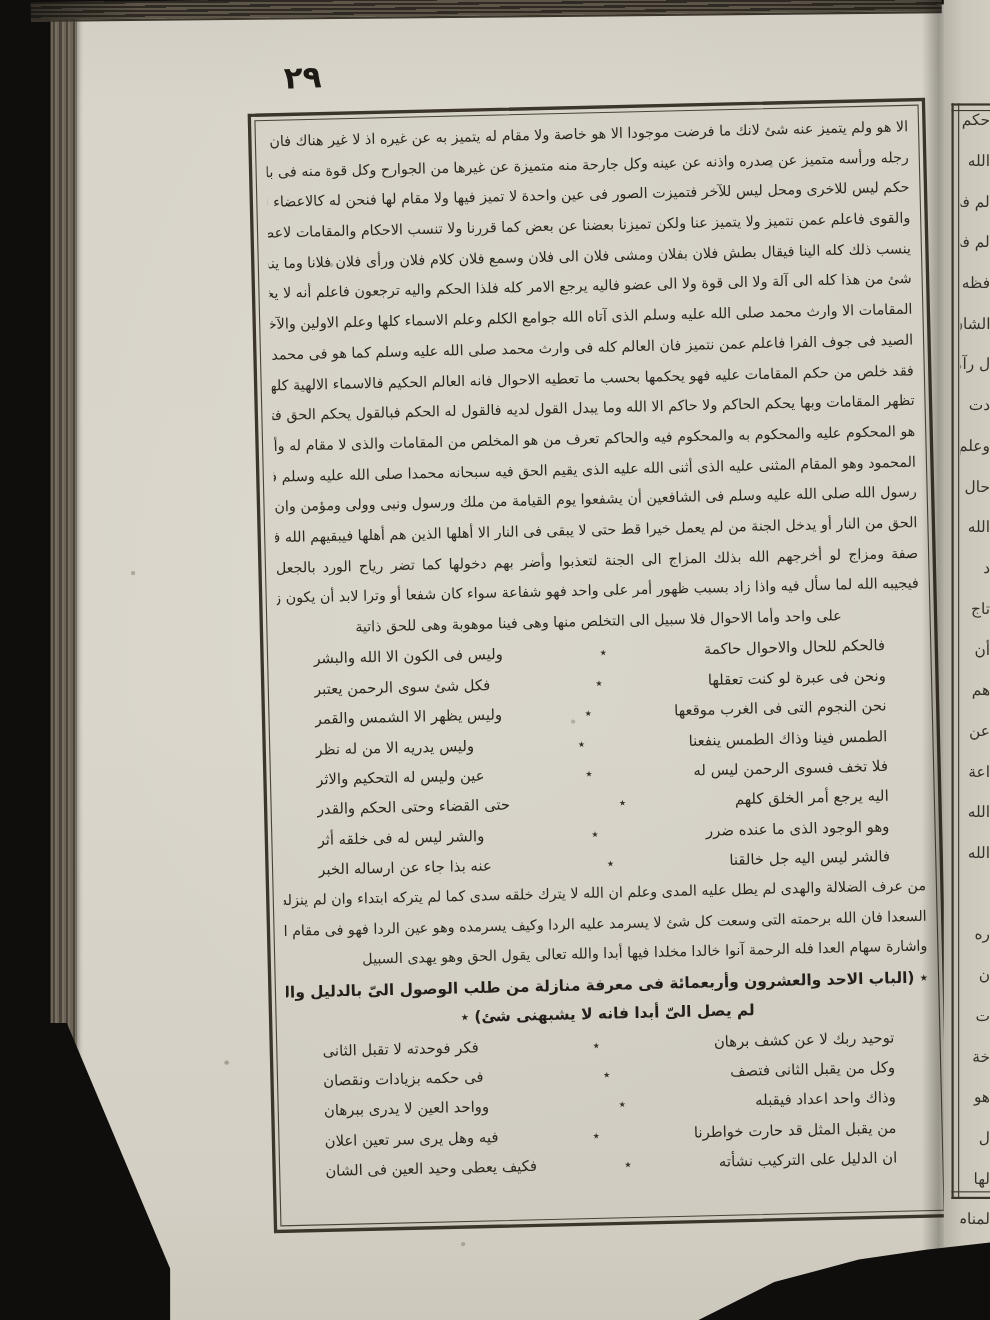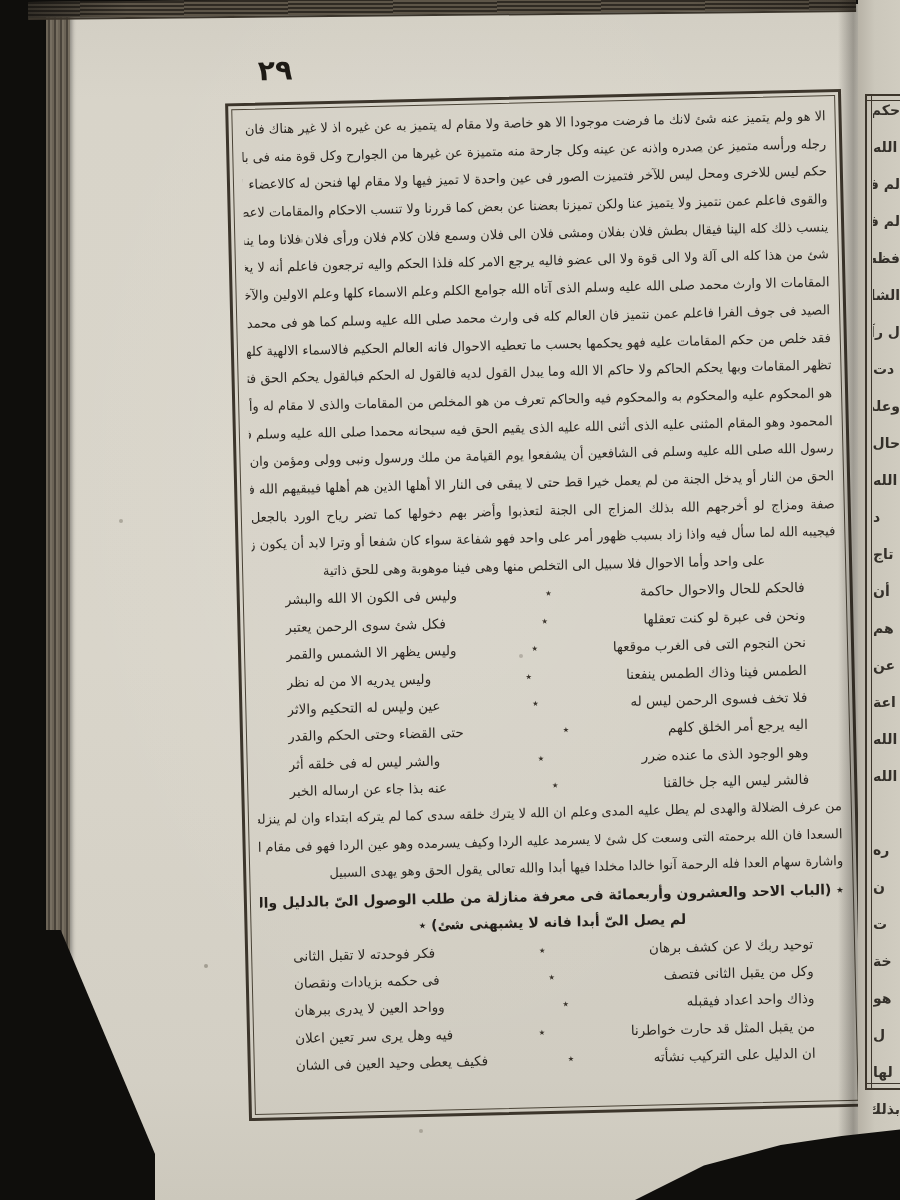--- a/index.html
+++ b/index.html
@@ -52,22 +52,22 @@
   
   .neighbor{position:absolute;left:858px;top:0;right:0;bottom:0;
     background:linear-gradient(90deg,#b7b2a6 0,#cbc7bb 40%,#d0ccc0 100%);}
   .nframe-v{position:absolute;left:7px;top:94px;bottom:110px;width:4px;
     border-left:2px solid #3c352b;border-right:1px solid #3c352b;}
   .nframe-h-top{position:absolute;left:7px;right:0;top:94px;height:4px;
     border-top:2px solid #3c352b;border-bottom:1px solid #3c352b;}
   .nframe-h-bot{position:absolute;left:7px;right:0;bottom:110px;height:4px;
     border-top:1px solid #3c352b;border-bottom:2px solid #3c352b;}
   .frags{position:absolute;left:15px;right:0;top:92px;bottom:0;direction:rtl;overflow:hidden;}
-  .frag{height:37px;line-height:37px;font-size:14px;color:#34302a;text-align:left;
-    white-space:nowrap;overflow:hidden;font-weight:bold;}
+  .frag{height:37px;line-height:37px;font-size:14px;color:#34302a;text-align:right;
+    white-space:nowrap;overflow:hidden;}
   
   .black-bl{position:absolute;left:40px;top:930px;width:115px;height:270px;background:#0f0e0c;
     clip-path:polygon(0 0,18% 0,100% 83%,100% 100%,0 100%);}
   .black-br{position:absolute;right:0;bottom:0;width:265px;height:82px;background:#0f0e0c;
     clip-path:polygon(100% 14%,100% 100%,0 100%,26% 58%,55% 33%,78% 22%);}
   
   .specks{position:absolute;left:0;top:0;width:2px;height:2px;border-radius:50%;
     box-shadow:300px 240px 0 1px rgba(70,62,50,.30), 520px 655px 0 1px rgba(70,62,50,.25),
       205px 965px 0 1px rgba(70,62,50,.35), 700px 150px 0 1px rgba(70,62,50,.22),
       420px 1130px 0 1px rgba(70,62,50,.28), 120px 520px 0 1px rgba(70,62,50,.30);}
@@ -212,20 +212,20 @@
         <div class="frag">الله</div>
         <div class="frag">الله</div>
         <div class="frag"></div>
         <div class="frag">ره</div>
         <div class="frag">ن</div>
         <div class="frag">ت</div>
         <div class="frag">خة</div>
         <div class="frag">هو</div>
         <div class="frag">ل</div>
         <div class="frag">لها</div>
-        <div class="frag">بذلك</div>
+        <div class="frag">لمنام</div>
         <div class="frag last">ن</div>
       </div>
   </div>
 
   <div class="black-bl"></div>
   <div class="black-br"></div>
 </div>
 
 </body></html>

